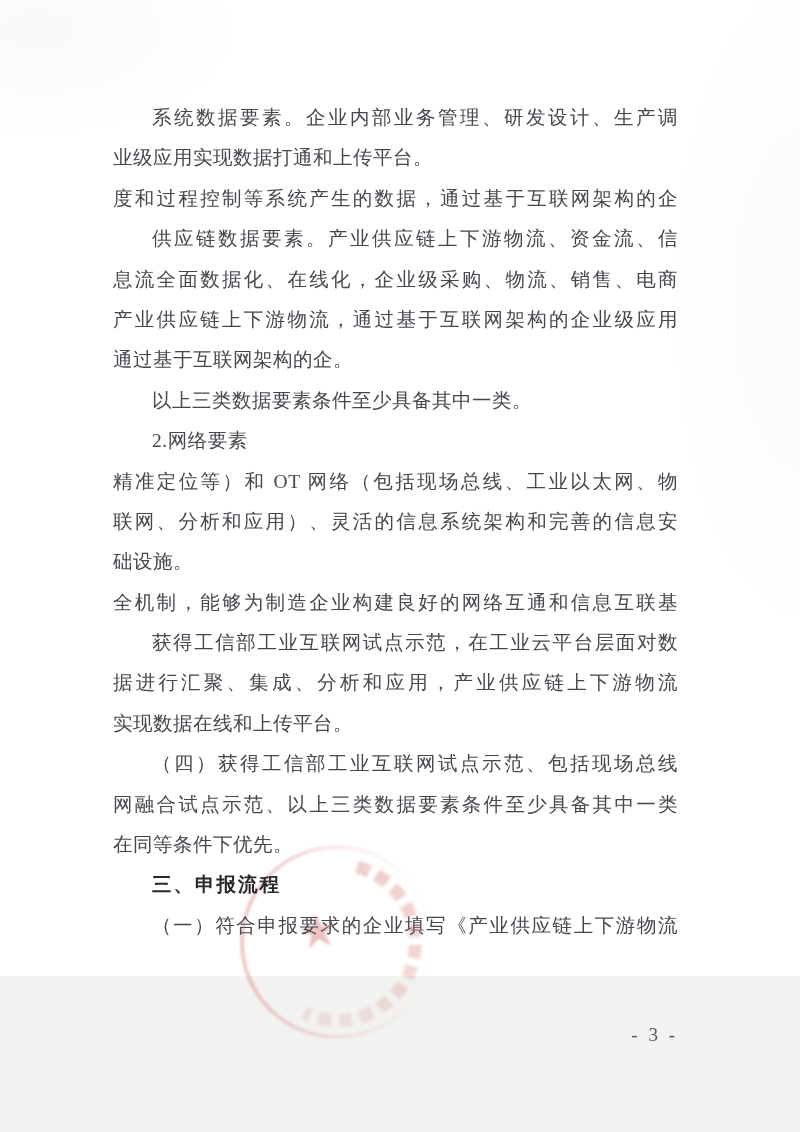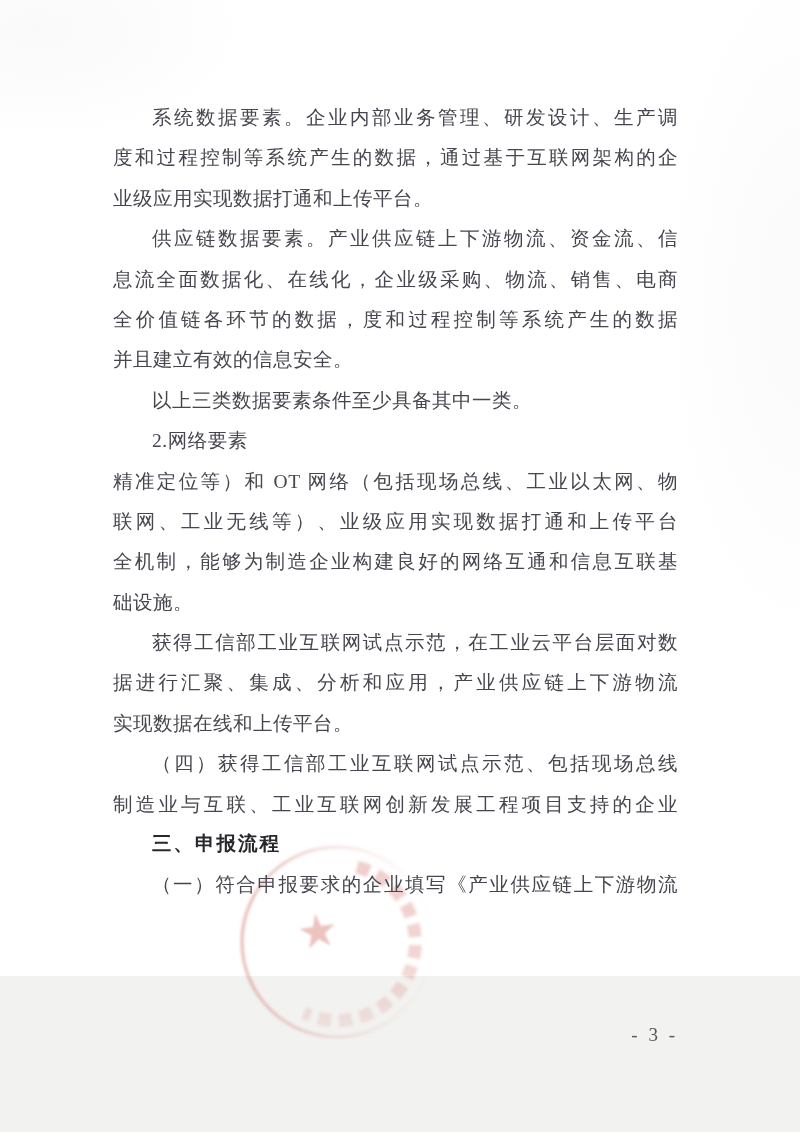--- a/index.html
+++ b/index.html
@@ -31,21 +31,21 @@
     line-height:40.4px;
     white-space:nowrap;
   }
   .ln.just{
     white-space:normal;
     text-align:justify;
     text-align-last:justify;
   }
   .ln.ind{ text-indent:2em; }
   .ln.head{
-    font-family:Liberation Mono, monospace;
+    font-family:Liberation Serif, serif;
     font-weight:bold;
     color:#28282c;
     letter-spacing:2px;
   }
   .pagenum{
     position:absolute;
     top:1024px; left:113px; width:565px;
     text-align:right;
     font-size:19px;
     letter-spacing:3px;
@@ -94,36 +94,37 @@
 
       <circle cx="112" cy="130" r="95" fill="none" stroke="url(#sealfade)" stroke-width="2.6" filter="url(#blur1)"></circle>
 
       <path d="M 132 55 A 78 78 0 1 1 79 201" fill="none" stroke="url(#ringfade)" stroke-width="13" stroke-dasharray="13 8" filter="url(#blur1)"></path>
     </svg>
     <div class="seal-star">★</div>
   </div>
 
   <div class="doc">
     <div class="ln ind just">系统数据要素。企业内部业务管理、研发设计、生产调</div>
+    <div class="ln">业级应用实现数据打通和上传平台。</div>
     <div class="ln just">度和过程控制等系统产生的数据，通过基于互联网架构的企</div>
-    <div class="ln">业级应用实现数据打通和上传平台。</div>
     <div class="ln ind just">供应链数据要素。产业供应链上下游物流、资金流、信</div>
     <div class="ln just">息流全面数据化、在线化，企业级采购、物流、销售、电商</div>
-    <div class="ln just">全价值链各环节的数据，度和过程控制等系统产生的数据</div>
-    <div class="ln">并且建立有效的信息安全。</div>
+    <div class="ln just">产业供应链上下游物流，通过基于互联网架构的企业级应用</div>
+    <div class="ln">通过基于互联网架构的企。</div>
     <div class="ln ind">以上三类数据要素条件至少具备其中一类。</div>
     <div class="ln ind">2.网络要素</div>
     <div class="ln just">精准定位等）和 OT 网络（包括现场总线、工业以太网、物</div>
-    <div class="ln just">联网、工业无线等）、业级应用实现数据打通和上传平台</div>
+    <div class="ln just">联网、分析和应用）、灵活的信息系统架构和完善的信息安</div>
+    <div class="ln">础设施。</div>
     <div class="ln just">全机制，能够为制造企业构建良好的网络互通和信息互联基</div>
-    <div class="ln">础设施。</div>
     <div class="ln ind just">获得工信部工业互联网试点示范，在工业云平台层面对数</div>
     <div class="ln just">据进行汇聚、集成、分析和应用，产业供应链上下游物流</div>
     <div class="ln">实现数据在线和上传平台。</div>
     <div class="ln ind just">（四）获得工信部工业互联网试点示范、包括现场总线</div>
-    <div class="ln just">制造业与互联、工业互联网创新发展工程项目支持的企业</div>
+    <div class="ln just">网融合试点示范、以上三类数据要素条件至少具备其中一类</div>
+    <div class="ln">在同等条件下优先。</div>
     <div class="ln ind head">三、申报流程</div>
     <div class="ln ind just">（一）符合申报要求的企业填写《产业供应链上下游物流</div>
   </div>
 
   <div class="pagenum">- 3 -</div>
 
 </div>
 
 </body></html>

